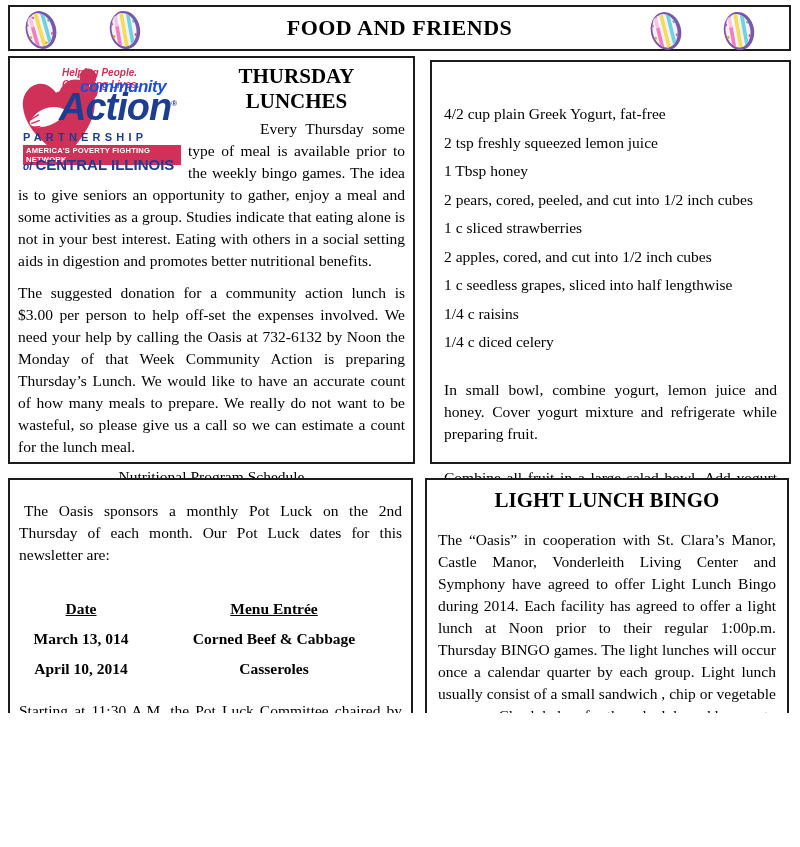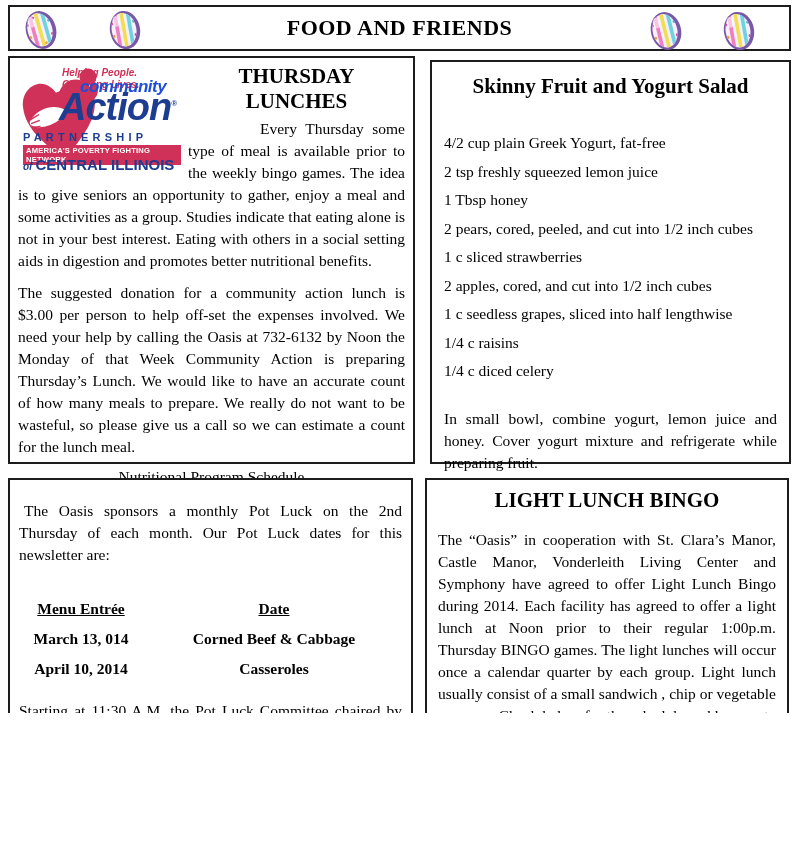--- a/index.html
+++ b/index.html
@@ -169,41 +169,40 @@
       <div>March 27, 2014</div>
       <div>April 17, 2014</div>
       <div>May 15, 2014</div>
       <div></div>
       <div></div>
       <div>May 29, 2014</div>
     </div>
   </div>
 
   <div class="abs box box-tr">
-    <h2 class="section-title tr-title">Skinny Fruit and Yogurt Salad</h2>
     <div class="ingredients">
       <div>4/2 cup plain Greek Yogurt, fat-free</div>
       <div>2 tsp freshly squeezed lemon juice</div>
       <div>1 Tbsp honey</div>
       <div>2 pears, cored, peeled, and cut into 1/2 inch cubes</div>
       <div>1 c sliced strawberries</div>
       <div>2 apples, cored, and cut into 1/2 inch cubes</div>
       <div>1 c seedless grapes, sliced into half lengthwise</div>
       <div>1/4 c raisins</div>
       <div>1/4 c diced celery</div>
     </div>
     <p class="body-text recipe-step">In small bowl, combine yogurt, lemon juice and honey. Cover yogurt mixture and refrigerate while preparing fruit.</p>
     <p class="body-text recipe-step">Combine all fruit in a large salad bowl.  Add yogurt dressing and lightly toss to coat.  Refrigerate until ready to serve. For best results, serve salad within 1-2 hrs of preparing.</p>
   </div>
 
   <div class="abs box box-bl">
     <p class="body-text bl-intro">The Oasis sponsors a monthly Pot Luck on the 2nd Thursday of each month.  Our Pot Luck dates for this newsletter are:</p>
     <div class="pl-grid">
+      <div class="hdr">Date</div>
       <div class="hdr">Menu Entrée</div>
-      <div class="hdr">Date</div>
       <div>March 13, 014</div>
       <div>Corned Beef &amp; Cabbage</div>
       <div>April 10, 2014</div>
       <div>Casseroles</div>
     </div>
     <p class="body-text bl-p2">Starting at 11:30 A.M. the Pot Luck Committee chaired by Jennie Mount presents a great luncheon with entertainment and raffle prizes.  If you do not have time to prepare a dish, we will accept a $4.00 donation in place of your dish.  Our drawing for a free lunch is sponsored by local restaurants.  Bingo, sponsored by Christian Village, following the Pot Luck.</p>
 
   </div>
 
   <div class="abs box box-br">

